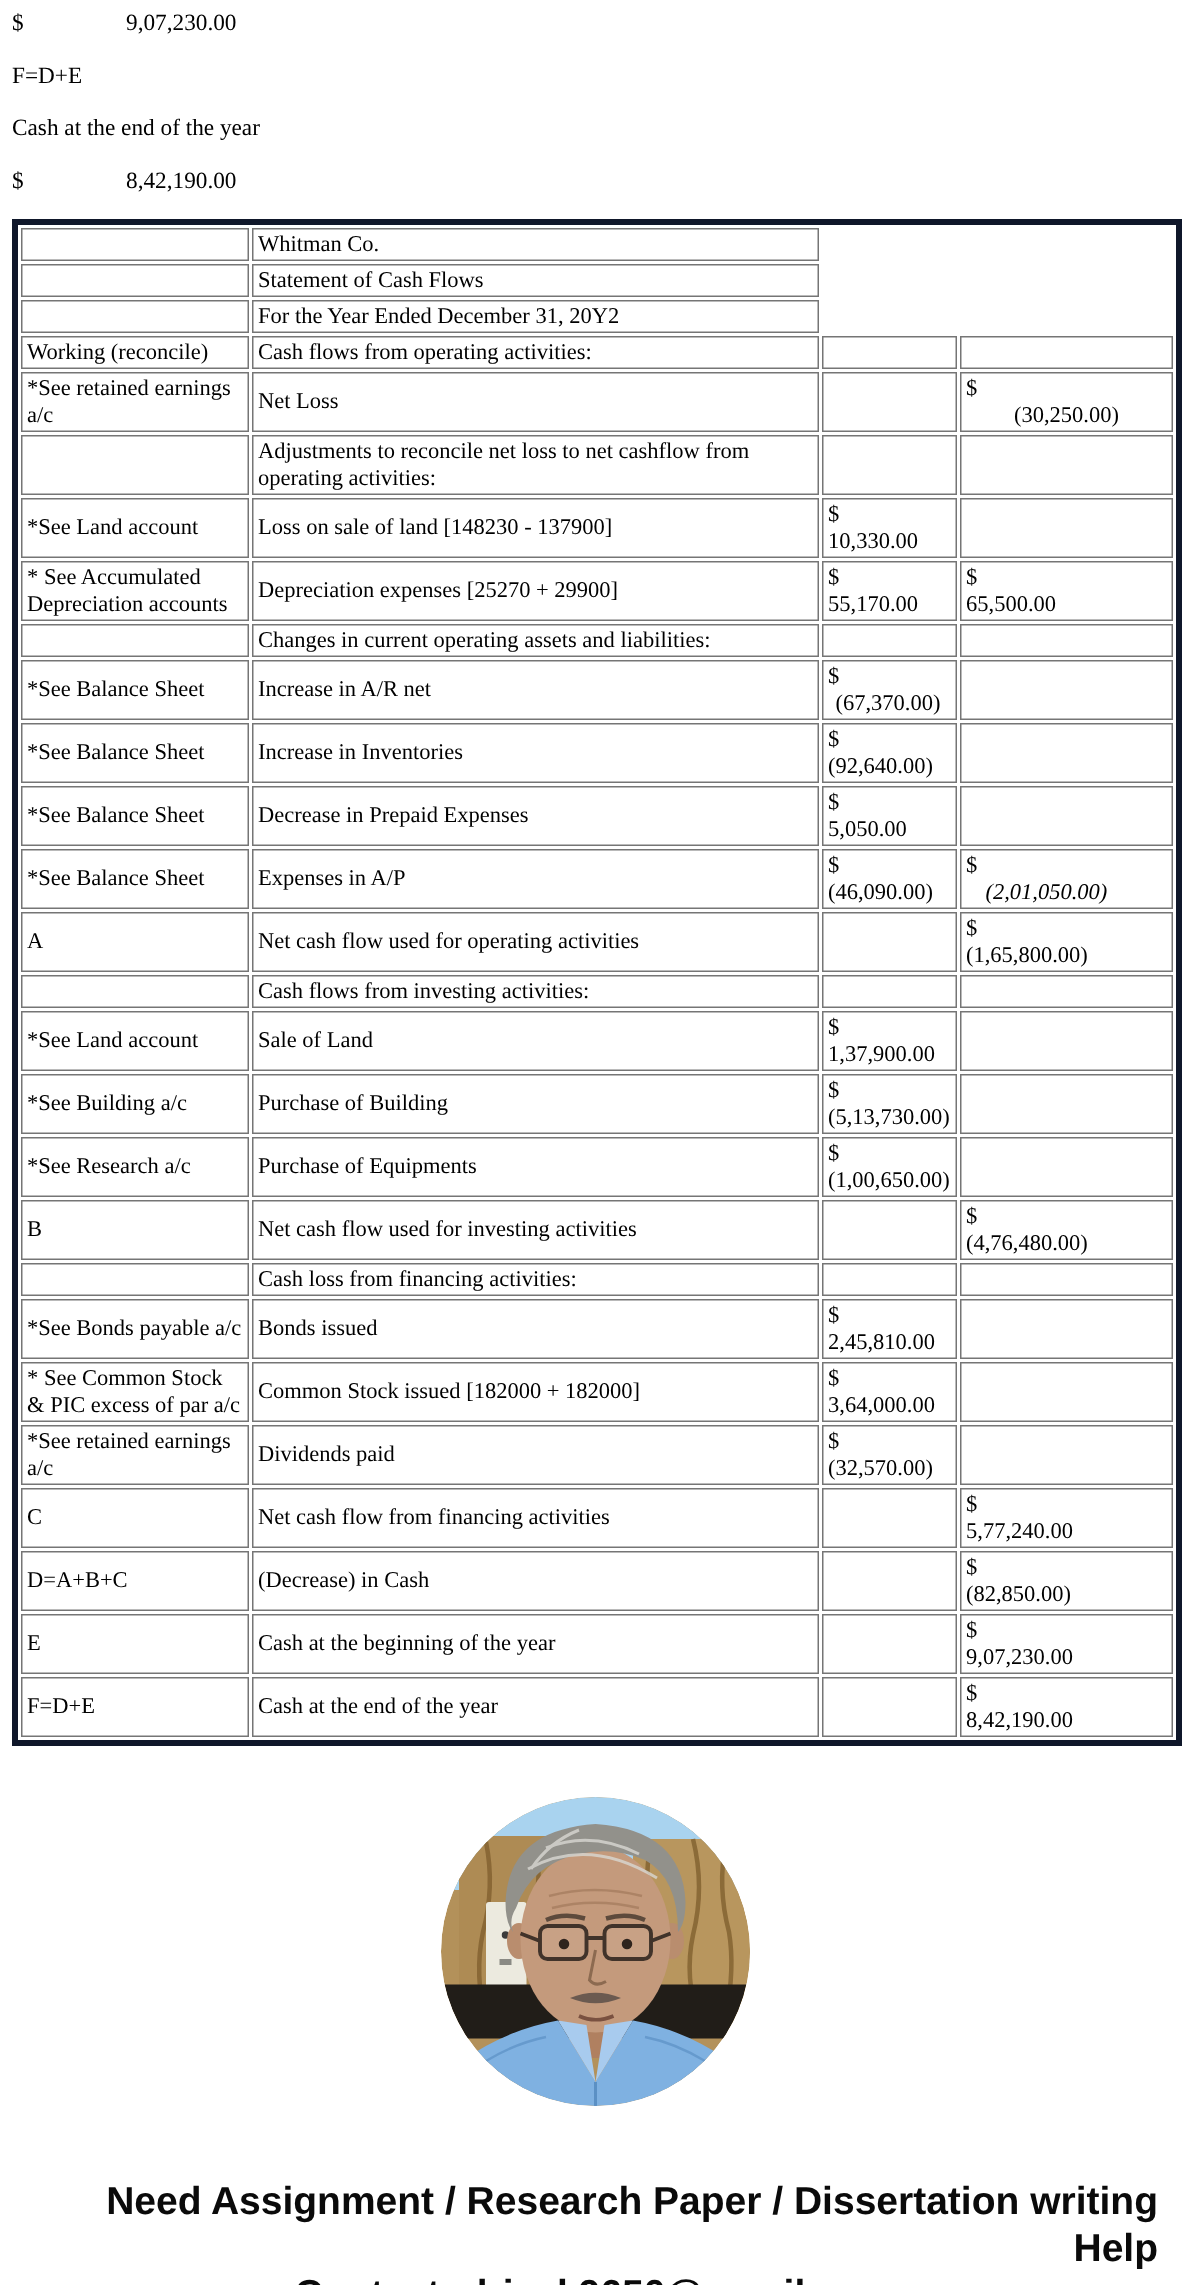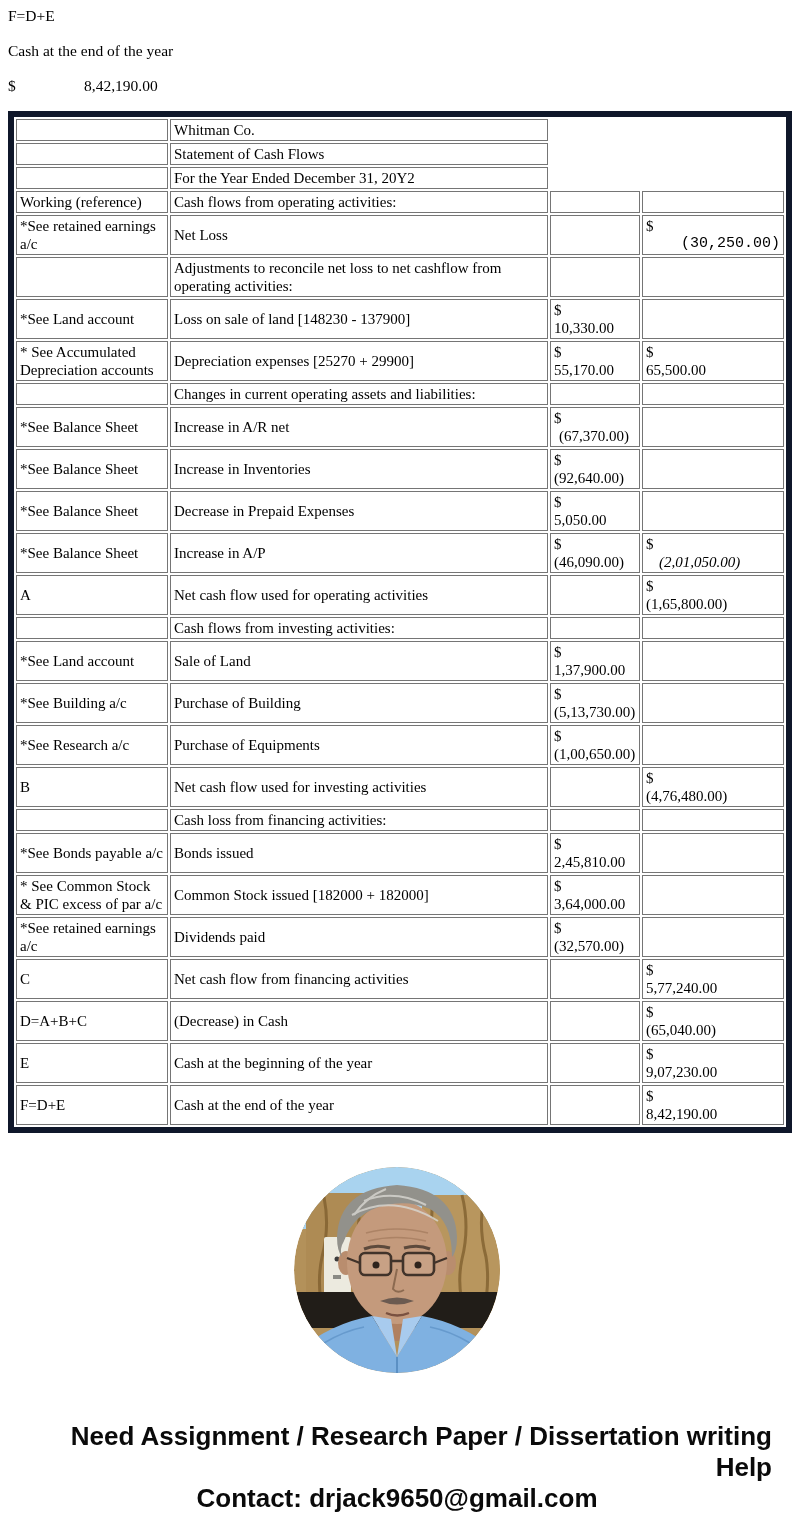--- a/index.html
+++ b/index.html
@@ -12,35 +12,35 @@
   .page { padding:6px 8px 30px 8px; box-sizing:border-box; }
 
   
   .topline { margin:0 0 15px 0; font-size:15.5px; line-height:20px; }
   .b { font-weight:normal; }
   .cur-slot { display:inline-block; width:76px; }
 
   
   table.cfs {
     border-collapse:separate; border-spacing:2px;
-    border:6px solid #0f172a;
+    border:4px solid #0f172a;
     table-layout:fixed; width:778px;
     font-size:15px; margin-top:2px;
   }
   table.cfs td {
     border:1px solid #757575;
     padding:1px 3px;
     vertical-align:middle;
     line-height:18px;
     overflow:hidden;
     word-wrap:break-word;
   }
   table.cfs td.no-border { border:0; }
   td .cur { text-align:left; }
-  td .num.a-right { text-align:right;font-family:Liberation Mono, monospace; }
+  td .num.a-right { text-align:center; }
   td .num.a-indent { padding-left:13px;font-style:italic; }
   td .num.a-indent-sm { padding-left:5px; }
 
   
   .avatar-wrap {
     width:206px; height:206px;
     margin:34px auto 0;
     border-radius:50%;
     overflow:hidden;
   }
@@ -57,20 +57,21 @@
     color:#0a0a0a;
   }
   .footer .promo { max-width:750px; margin:0 auto;text-align:right; }
   .footer .contact { margin:0; }
 </style>
 </head>
 <body>
 
 <div class="page">
 
+  <p class="topline"><span class="cur-slot">$</span><span>9,07,230.00</span></p>
   <p class="topline b">F=D+E</p>
   <p class="topline b">Cash at the end of the year</p>
   <p class="topline b"><span class="cur-slot">$</span><span>8,42,190.00</span></p>
 
   <table class="cfs">
     <colgroup>
       <col style="width:152px">
       <col style="width:378px">
       <col style="width:90px">
       <col style="width:142px">
@@ -83,21 +84,21 @@
         </tr>
         <tr>
           <td></td>
           <td class="b">Statement of Cash Flows</td>
         </tr>
         <tr>
           <td></td>
           <td class="b">For the Year Ended December 31, 20Y2</td>
         </tr>
         <tr>
-          <td class="b">Working (reference)</td>
+          <td class="b">Working (reconcile)</td>
           <td class="b">Cash flows from operating activities:</td>
           <td></td>
           <td></td>
         </tr>
         <tr>
           <td>*See retained earnings a/c</td>
           <td>Net Loss</td>
           <td></td>
           <td>
             <div class="cur">$</div>
@@ -159,21 +160,21 @@
           <td>*See Balance Sheet</td>
           <td>Decrease in Prepaid Expenses</td>
           <td>
             <div class="cur">$</div>
             <div class="num a-left">5,050.00</div>
           </td>
           <td></td>
         </tr>
         <tr>
           <td>*See Balance Sheet</td>
-          <td>Increase in A/P</td>
+          <td>Expenses in A/P</td>
           <td>
             <div class="cur">$</div>
             <div class="num a-left">(46,090.00)</div>
           </td>
           <td>
             <div class="cur">$</div>
             <div class="num a-indent">(2,01,050.00)</div>
           </td>
         </tr>
         <tr>
@@ -268,21 +269,21 @@
             <div class="cur b">$</div>
             <div class="num a-left b">5,77,240.00</div>
           </td>
         </tr>
         <tr>
           <td class="b">D=A+B+C</td>
           <td class="b">(Decrease) in Cash</td>
           <td></td>
           <td>
             <div class="cur b">$</div>
-            <div class="num a-left b">(65,040.00)</div>
+            <div class="num a-left b">(82,850.00)</div>
           </td>
         </tr>
         <tr>
           <td>E</td>
           <td>Cash at the beginning of the year</td>
           <td></td>
           <td>
             <div class="cur">$</div>
             <div class="num a-left">9,07,230.00</div>
           </td>

